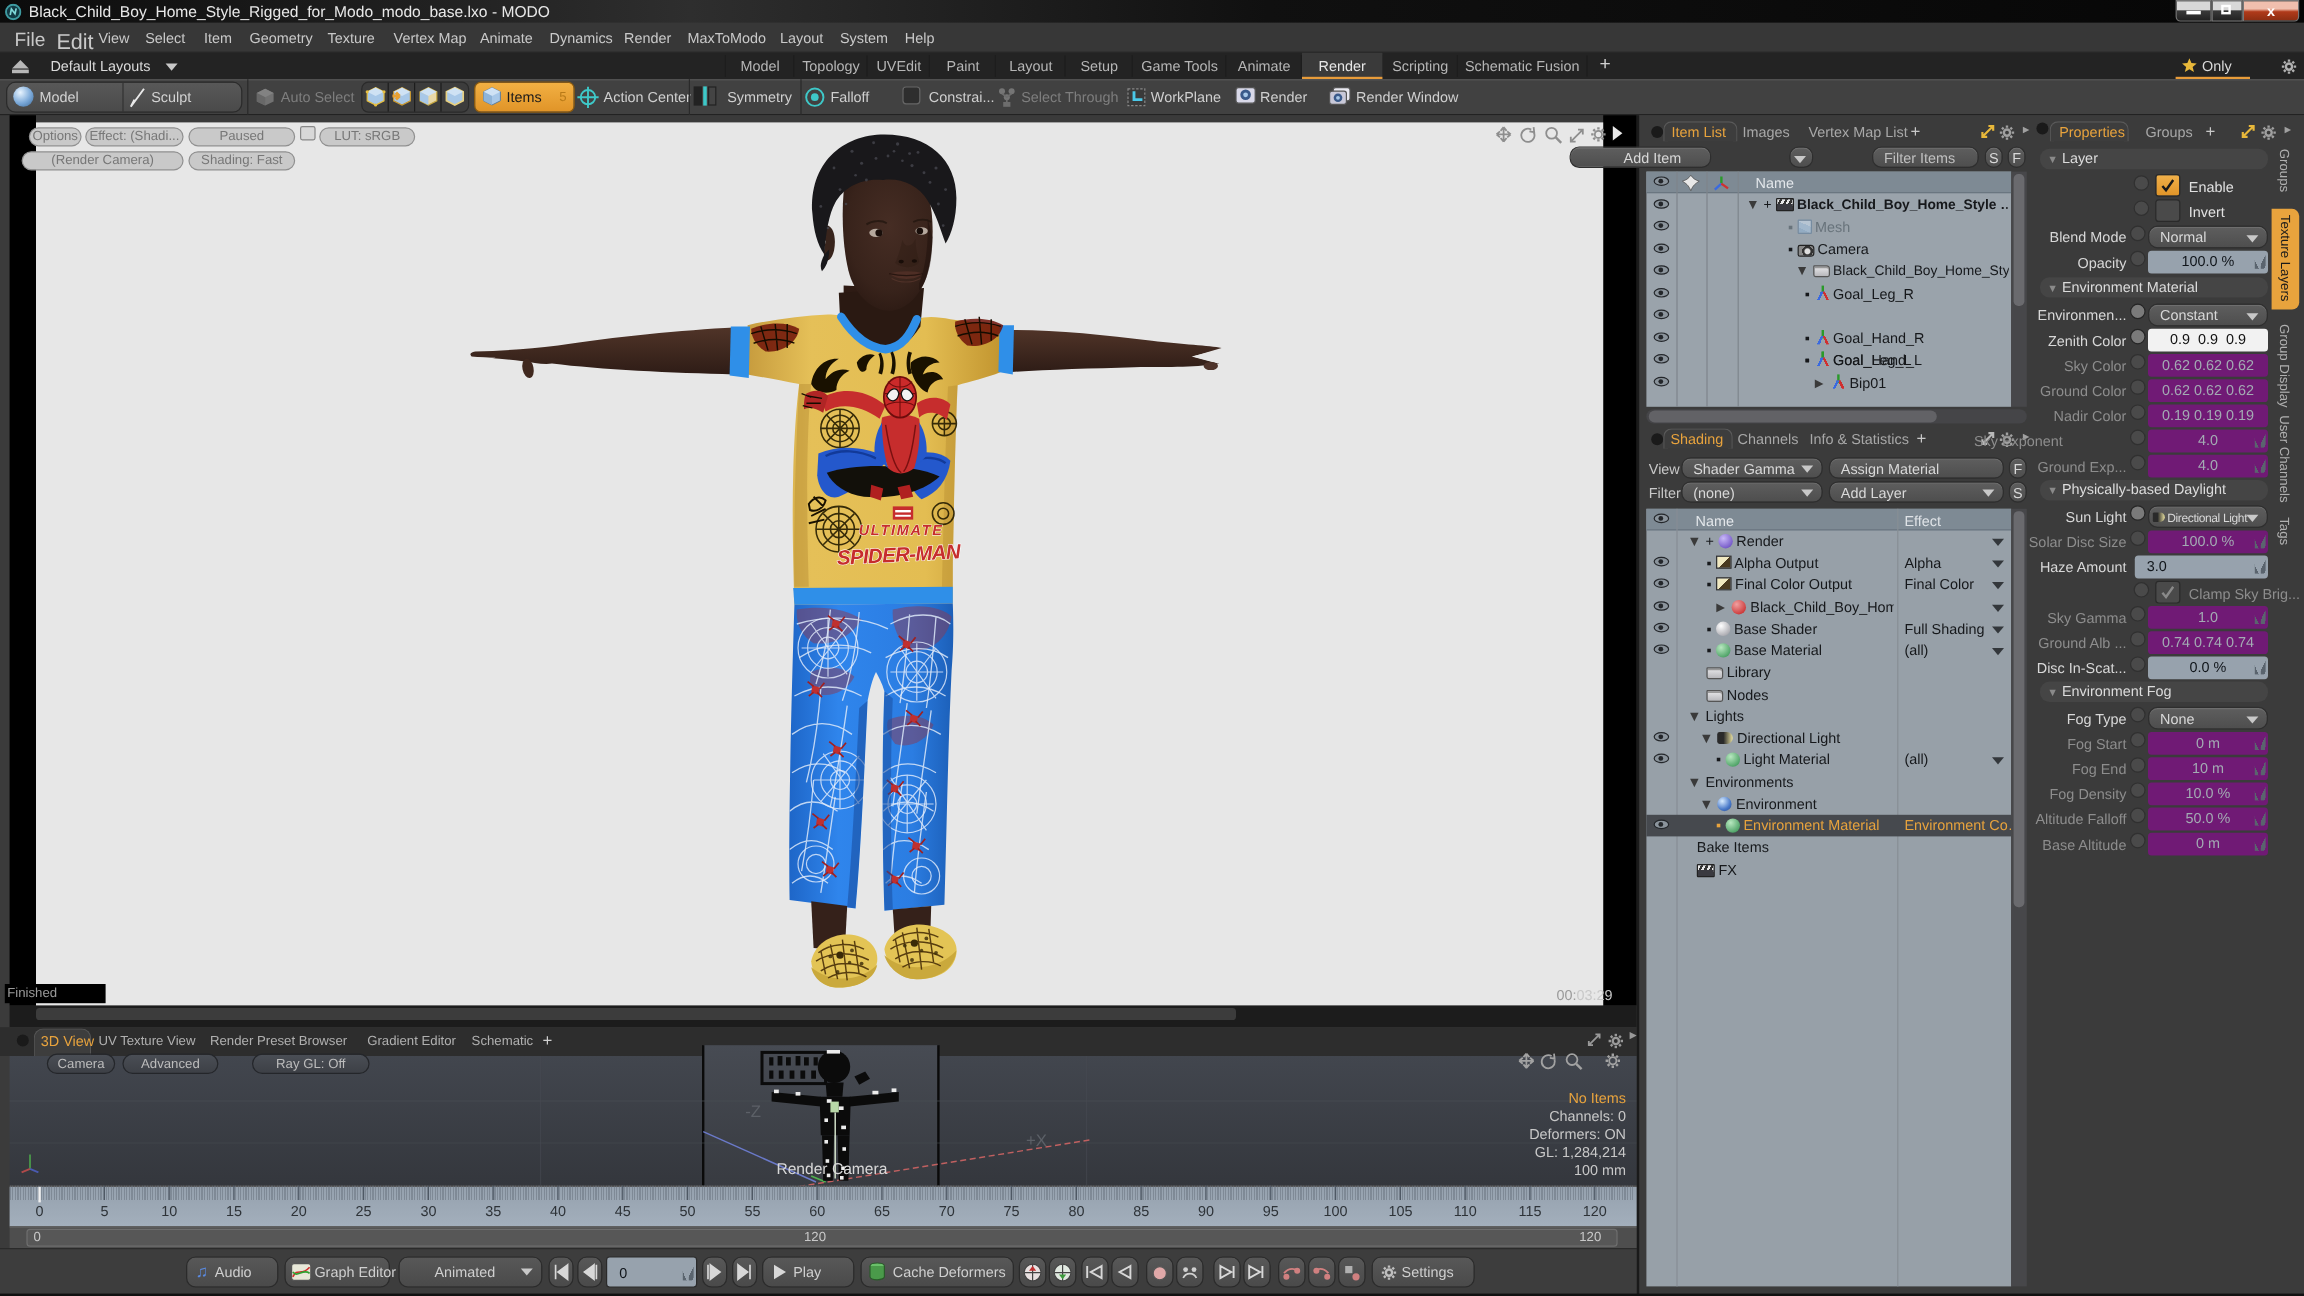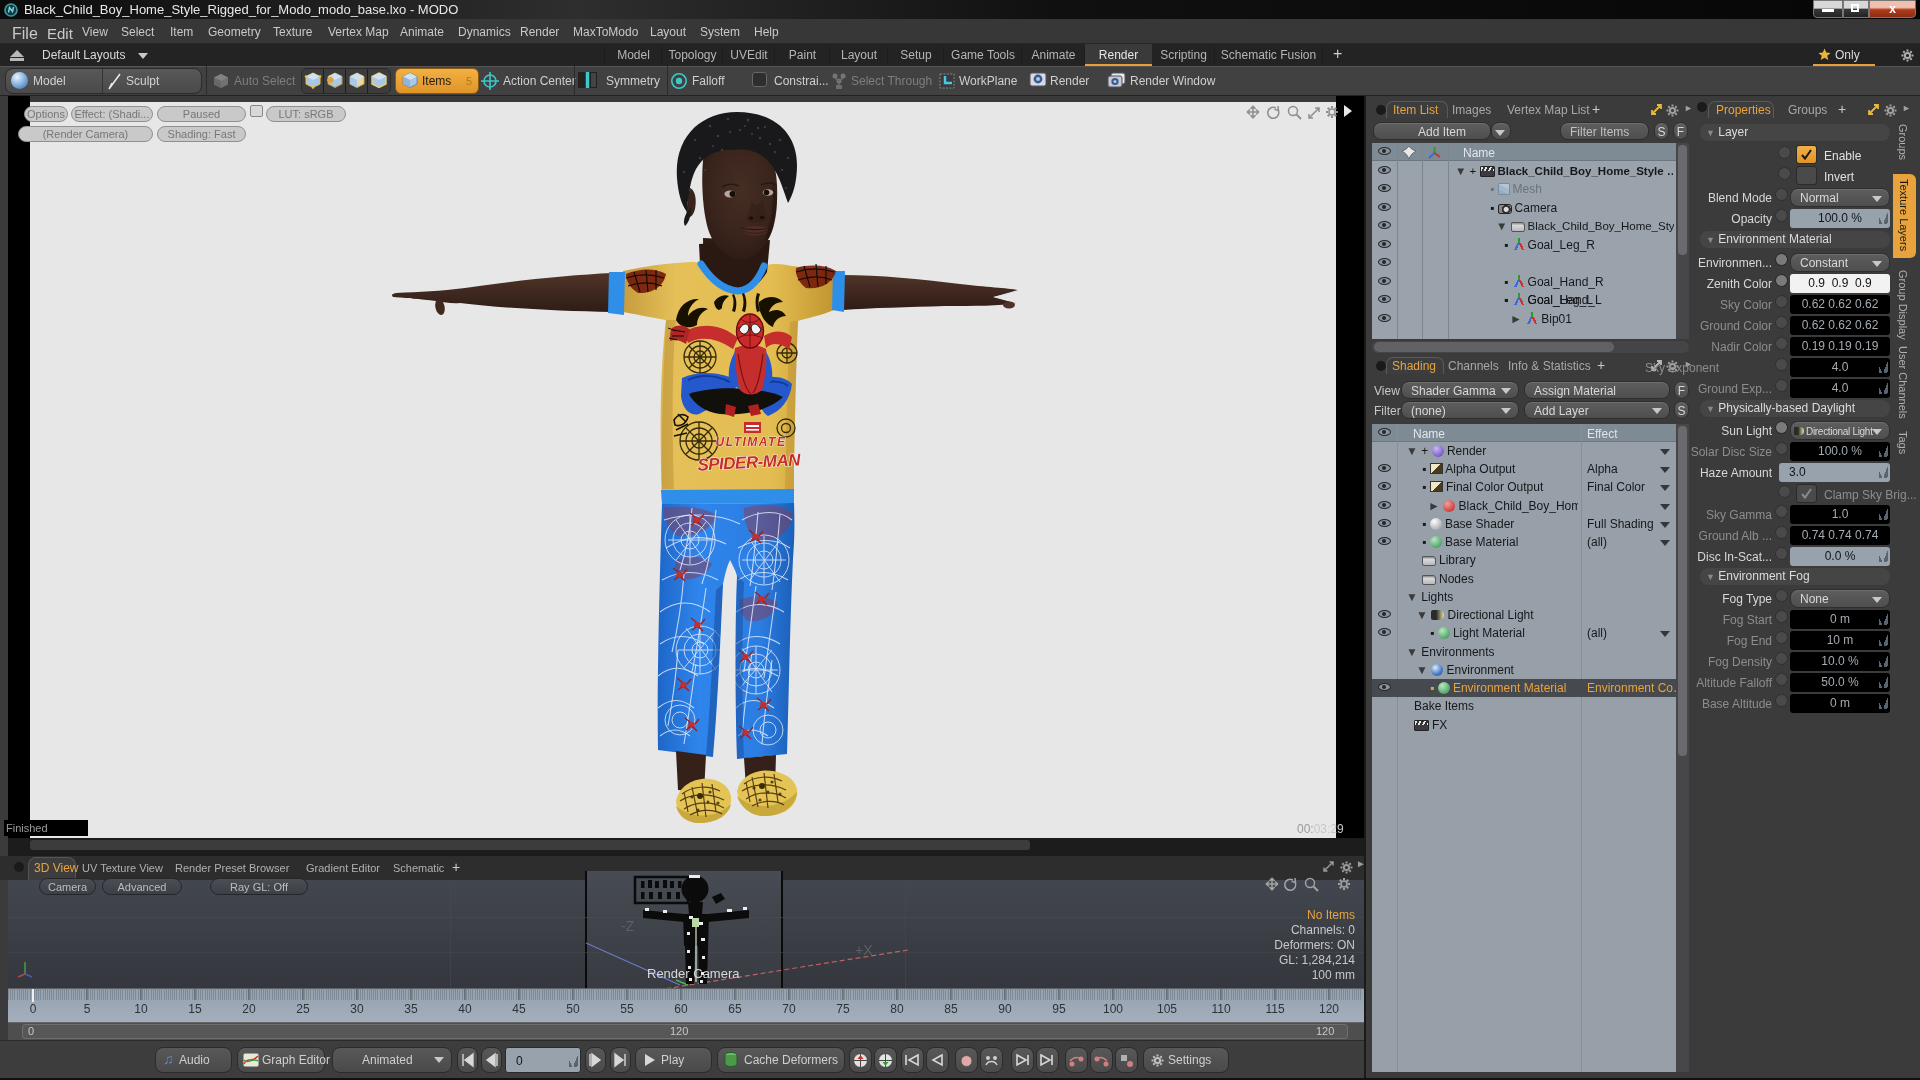--- a/index.html
+++ b/index.html
@@ -32,21 +32,21 @@
 .ic{display:inline-block;vertical-align:-2px;margin-right:3px;}
 .ic-clap{width:15px;height:11px;background:linear-gradient(rgba(0,0,0,0) 0 4px,#3a3a40 4px),repeating-linear-gradient(115deg,#e8e8e8 0 2px,#333 2px 4px);border:1px solid #222;border-radius:1px;}
 .ic-cube{width:12px;height:12px;background:linear-gradient(205deg,#cfe2f4 35%,#a8c8e8 35% 70%,#8fb4d8 70%);border:1px solid #5a7a9a;border-radius:1px;}
 .ic-cam{width:14px;height:10px;background:radial-gradient(circle at 60% 55%,#ddd 2px,#333 3px 4.5px,#888 4.5px);border-radius:2px 3px 3px 2px;border:1px solid #222;}
 .ic-fold{width:14px;height:10px;background:linear-gradient(#e8e8ea,#b8b8bc);border:1px solid #555;border-radius:1px 3px 2px 2px;box-shadow:inset 0 1.5px 0 #999;}
 
 .cir{position:absolute;width:13px;height:13px;border-radius:50%;background:#4a4a4a;border:1.5px solid #303030;}
 .cir2{position:absolute;width:13px;height:13px;border-radius:50%;background:#7a7a7a;border:1.5px solid #252525;}
 .gr{color:#8d8d8d !important;}
 .gr2{color:#8d8d8d;font-size:12px;}
-.gf{background:#000000;color:#a3abb3;text-align:center;line-height:19px;}
+.gf{background:#701a75;color:#a3abb3;text-align:center;line-height:19px;}
 .spn{position:absolute;right:1px;top:4px;width:10px;height:11px;background:linear-gradient(65deg,#5a646e 0 3px,rgba(0,0,0,0) 3px) no-repeat 0 0/4px 11px,linear-gradient(-65deg,rgba(0,0,0,0) 0 1px,#5a646e 1px 5px,rgba(0,0,0,0) 5px) no-repeat 5px 0/4px 11px;}
 </style>
 </head>
 <body>
 
 <div class="abs" style="left:0;top:0;width:1920px;height:19px;background:linear-gradient(90deg,#0b0b0b,#2e2e2e 30%,#101010 55%,#060606);"></div>
 <svg class="abs" style="left:4px;top:3px;" width="14" height="14">
     <circle cx="7" cy="7" r="6.5" fill="#123a44"></circle>
     <circle cx="7" cy="7" r="6" fill="none" stroke="#3e9aa0" stroke-width="1.6"></circle>
     <path d="M4.5 9.5 L5.5 4.5 L8.5 8.5 L9.5 4" stroke="#7fd8d8" stroke-width="1.4" fill="none"></path>
@@ -54,21 +54,21 @@
 <div class="txt" style="left:24px;top:2px;font-size:13px;color:#e8e8e8;">Black_Child_Boy_Home_Style_Rigged_for_Modo_modo_base.lxo - MODO</div>
 
 <div class="abs" style="left:1813px;top:0;width:30px;height:18px;background:linear-gradient(#d8d8d8 45%,#3a3a3a 50%,#222);border:1px solid #777;border-radius:0 0 0 4px;"></div>
 <div class="abs" style="left:1822px;top:9px;width:12px;height:3px;background:#fff;"></div>
 <div class="abs" style="left:1843px;top:0;width:26px;height:18px;background:linear-gradient(#d8d8d8 45%,#3a3a3a 50%,#222);border:1px solid #777;"></div>
 <div class="abs" style="left:1851px;top:4px;width:8px;height:8px;border:2px solid #fff;"></div>
 <div class="abs" style="left:1869px;top:0;width:47px;height:18px;background:linear-gradient(#f0bfae 40%,#b03a1a 55%,#8c2e12);border:1px solid #777;border-radius:0 0 4px 0;color:#fff;font-weight:bold;font-size:12px;text-align:center;line-height:17px;">x</div>
 
 <div class="abs" style="left:0;top:19px;width:1920px;height:25px;background:#373737;border-bottom:1px solid #262626;"></div>
 <div class="txt" style="left:12px;top:25px;font-size:16px;color:#c9c9c9;">File</div>
-<div class="txt" style="left:47px;top:25px;font-size:15px;color:#c9c9c9;">Edit</div>
+<div class="txt" style="left:47px;top:25px;font-size:18px;color:#c9c9c9;">Edit</div>
 <div class="txt" style="left:82px;top:25px;font-size:12px;color:#c9c9c9;">View</div>
 <div class="txt" style="left:121px;top:25px;font-size:12px;color:#c9c9c9;">Select</div>
 <div class="txt" style="left:170px;top:25px;font-size:12px;color:#c9c9c9;">Item</div>
 <div class="txt" style="left:208px;top:25px;font-size:12px;color:#c9c9c9;">Geometry</div>
 <div class="txt" style="left:273px;top:25px;font-size:12px;color:#c9c9c9;">Texture</div>
 <div class="txt" style="left:328px;top:25px;font-size:12px;color:#c9c9c9;">Vertex Map</div>
 <div class="txt" style="left:400px;top:25px;font-size:12px;color:#c9c9c9;">Animate</div>
 <div class="txt" style="left:458px;top:25px;font-size:12px;color:#c9c9c9;">Dynamics</div>
 <div class="txt" style="left:520px;top:25px;font-size:12px;color:#c9c9c9;">Render</div>
 <div class="txt" style="left:573px;top:25px;font-size:12px;color:#c9c9c9;">MaxToModo</div>
@@ -832,21 +832,21 @@
 <div class="txt" style="left:1592px;top:101px;font-size:14px;color:#c8c8c8;">+</div>
 <svg class="abs" style="left:1650px;top:103px;" width="13" height="13">
       <path d="M2 11 L11 2 M7 2 h4 v4 M2 7 v4 h4" stroke="#e8b83a" stroke-width="1.8" fill="none"></path>
     </svg>
 <svg class="abs" style="left:1666px;top:104px;" width="13" height="13" fill="none" stroke="#a0a0a0" stroke-width="2">
       <circle cx="6.5" cy="6.5" r="2.6"></circle>
       <path d="M6.5 0.5 v2 M6.5 10.5 v2 M0.5 6.5 h2 M10.5 6.5 h2 M2.3 2.3 l1.4 1.4 M9.3 9.3 l1.4 1.4 M10.7 2.3 l-1.4 1.4 M3.7 9.3 l-1.4 1.4"></path>
     </svg>
 <div class="txt" style="left:1684px;top:103px;font-size:9px;color:#a0a0a0;">►</div>
 
-<div class="ddl" style="left:1373px;top:122px;width:118px;height:18px;"><span style="margin-left:44px;line-height:18px;">Add Item</span></div>
+<div class="ddl" style="left:1308px;top:122px;width:118px;height:18px;"><span style="margin-left:44px;line-height:18px;">Add Item</span></div>
 <div class="ddl" style="left:1491px;top:122px;width:20px;height:18px;">
       <span class="ar" style="right:5px;"></span>
     </div>
 <div class="ddl" style="left:1560px;top:122px;width:89px;height:18px;"><span style="margin-left:9px;line-height:18px;color:#c0c0c0;">Filter Items</span></div>
 <div class="ddl" style="left:1654px;top:122px;width:15px;height:18px;text-align:center;line-height:18px;">S</div>
 <div class="ddl" style="left:1673px;top:122px;width:15px;height:18px;text-align:center;line-height:18px;">F</div>
 
 <div class="abs" style="left:1372px;top:143px;width:304px;height:196px;background:#9aa3ab;"></div>
 <div class="abs" style="left:1372px;top:143px;width:304px;height:18px;background:#7e8a94;border-bottom:1px solid #6a7680;"></div>
 <div class="vline" style="left:1397px;top:143px;height:196px;background:#7e858c;"></div>

